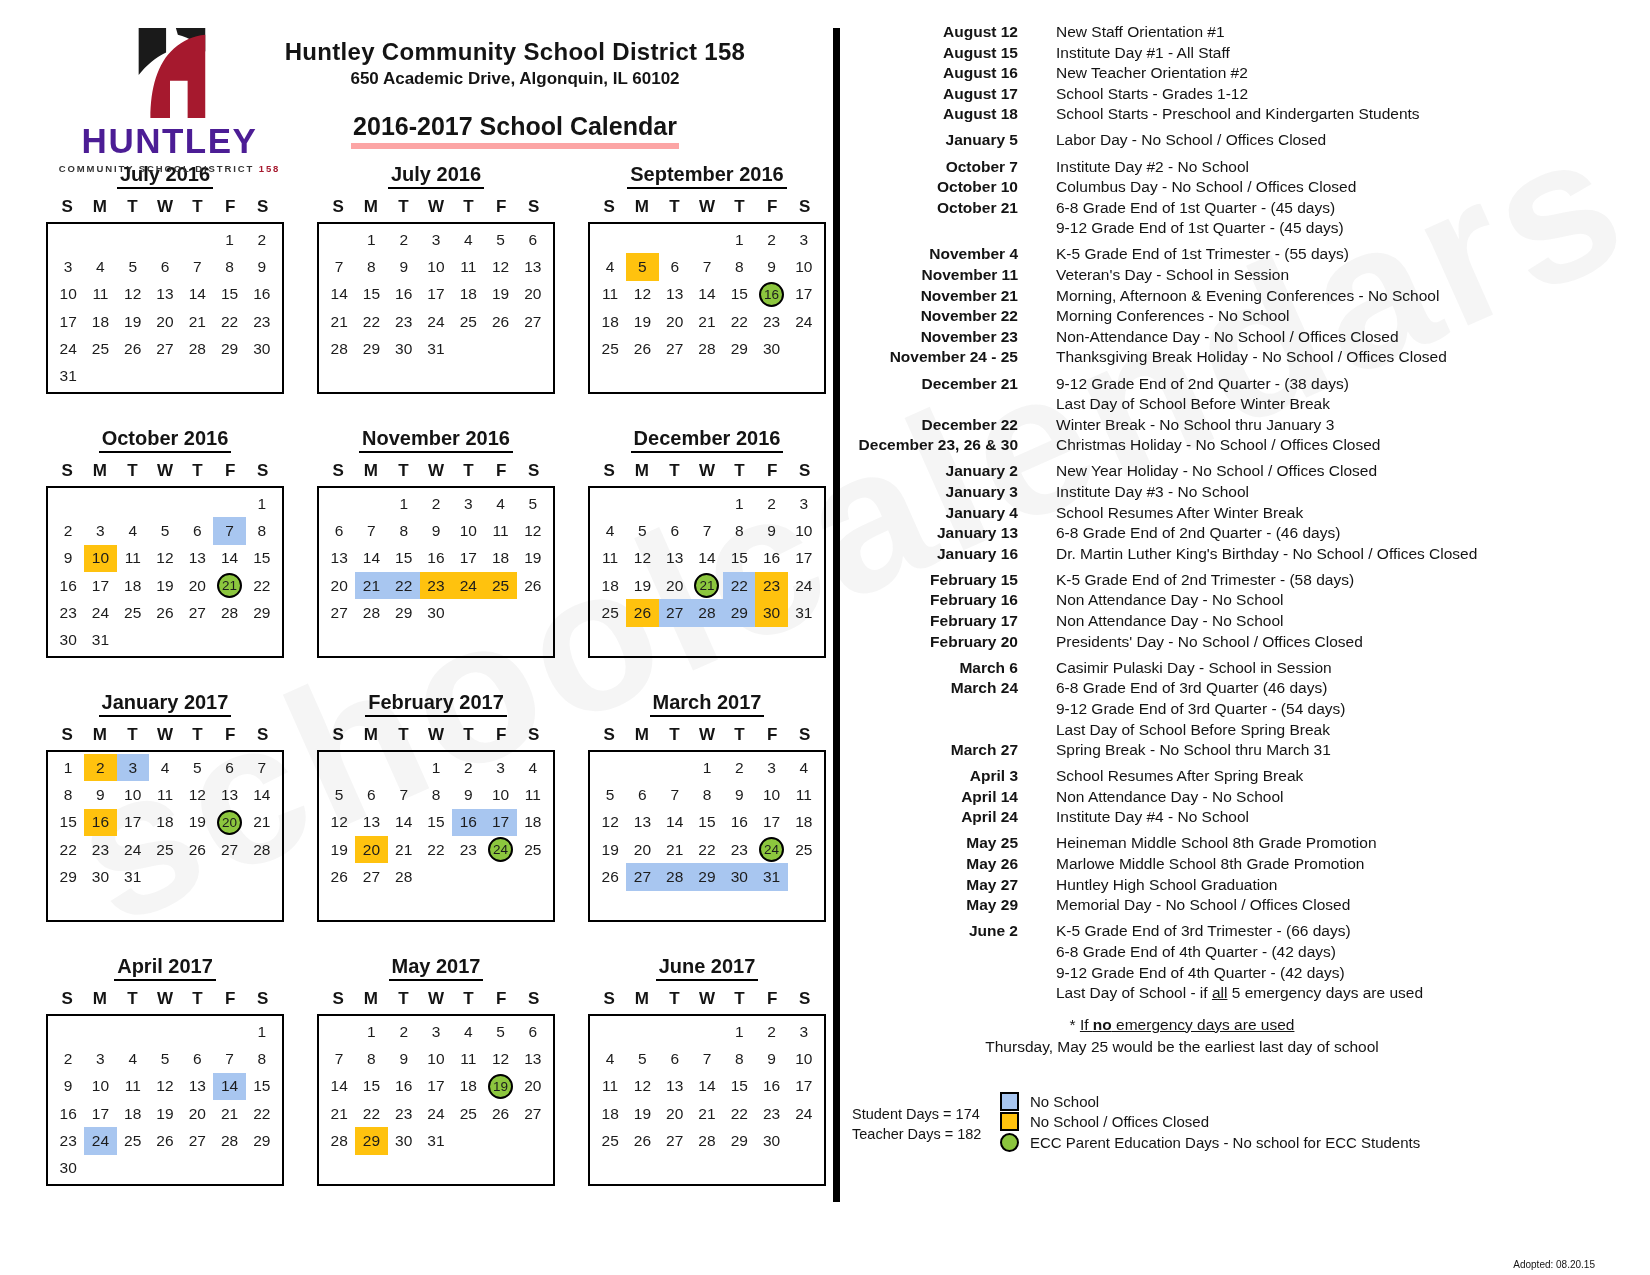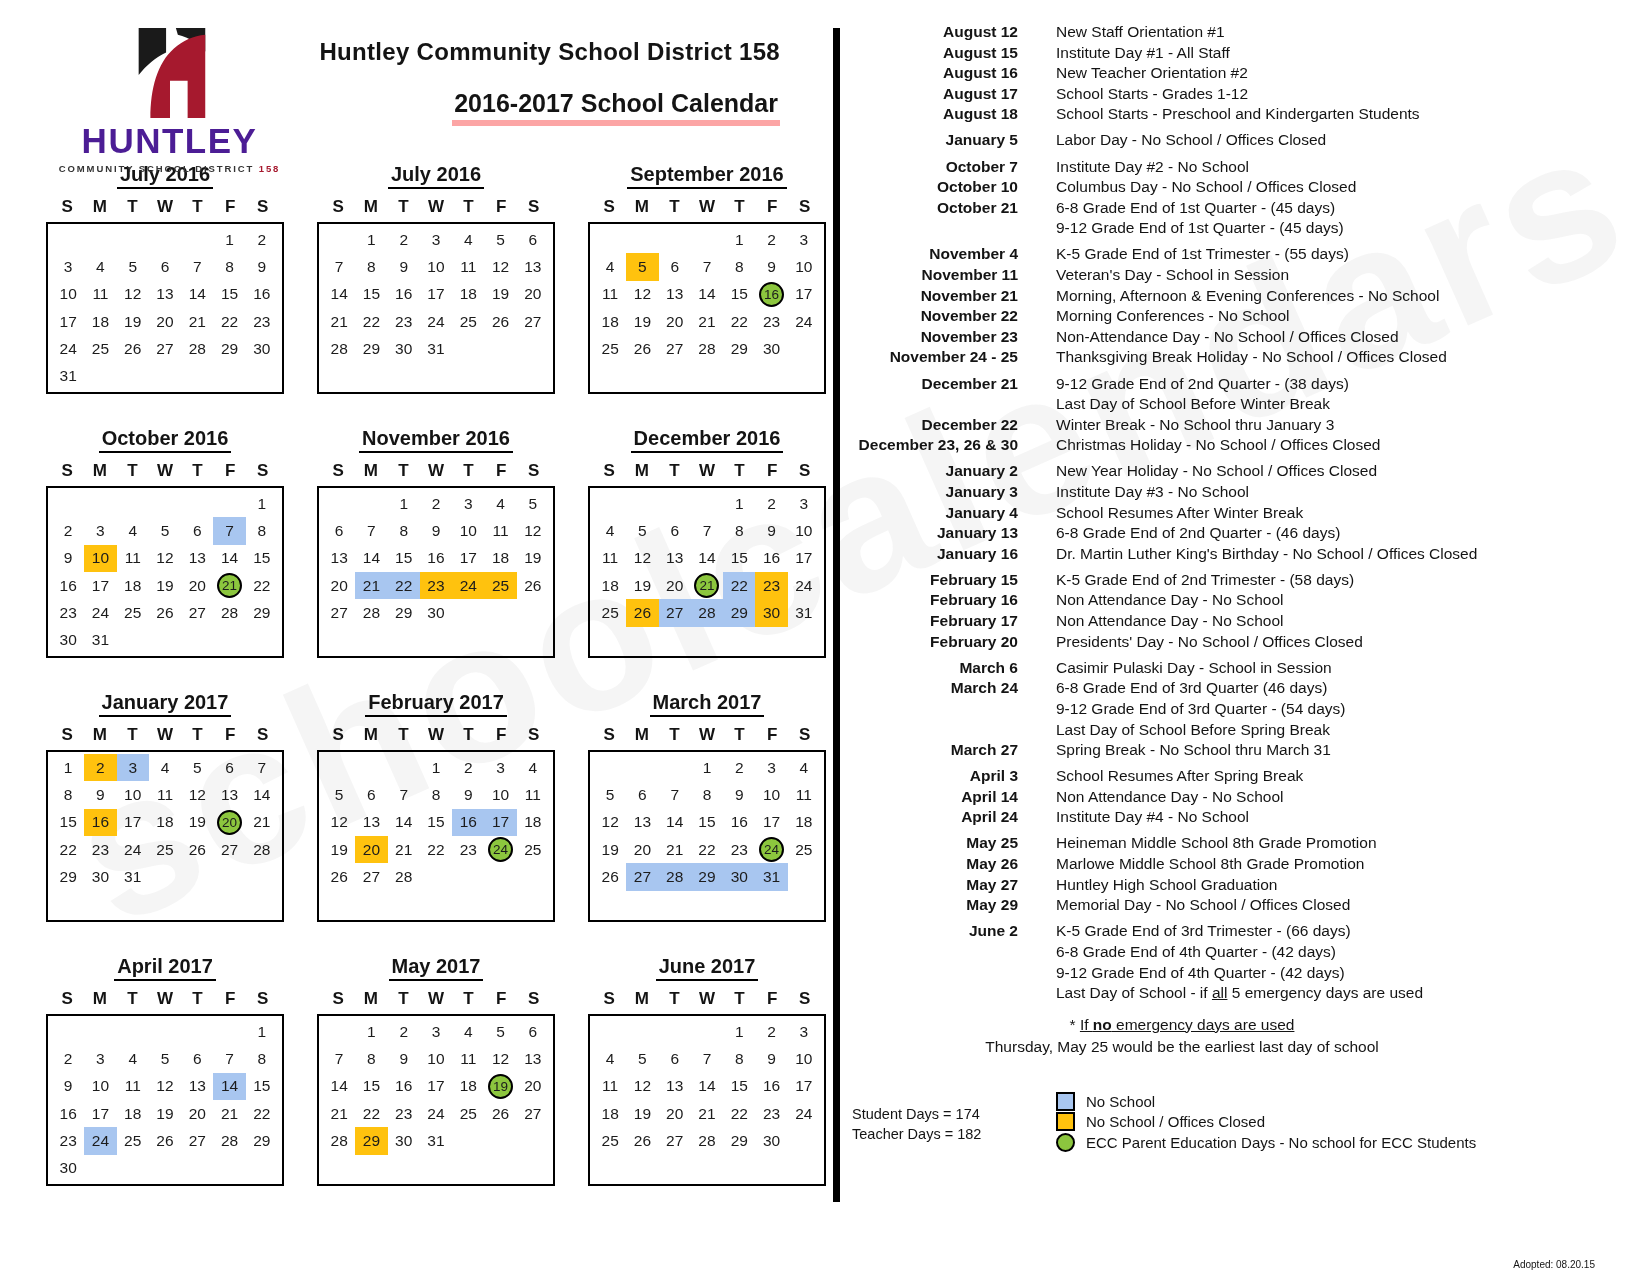--- a/index.html
+++ b/index.html
@@ -13,21 +13,21 @@
     color:rgba(60,60,60,0.05);white-space:nowrap;transform:rotate(-24deg);
     transform-origin:left top;pointer-events:none;letter-spacing:6px;z-index:0;
   }
   
   .logo{position:absolute;left:52px;top:26px;width:235px;text-align:center;z-index:2;}
   .logo svg{width:104px;height:94px;display:block;margin:0 auto;}
   .logo-name{font-size:35px;font-weight:bold;letter-spacing:1.5px;color:#4c1d95;line-height:1;margin-top:3px;}
   .logo-sub{font-size:9.5px;font-weight:bold;letter-spacing:1.9px;color:#333;margin-top:5px;}
   .logo-sub .red{color:#A6192E;}
   
-  .header{position:absolute;left:250px;top:38px;width:530px;text-align:right;z-index:2;}
+  .header{position:absolute;left:250px;top:38px;width:530px;text-align:center;z-index:2;}
   .header .district{font-size:24px;font-weight:bold;letter-spacing:.3px;}
   .header .address{font-size:17px;font-weight:bold;margin-top:3px;}
   .header .cal-title{display:inline-block;font-size:25px;font-weight:bold;margin-top:23px;
     border-bottom:6px solid #fca5a5;padding:0 2px 2px 2px;}
   
   .calendars{position:absolute;left:46px;top:163px;width:766px;display:grid;
     grid-template-columns:repeat(3,238px);column-gap:26px;row-gap:26px;z-index:1;gap:33px;}
   .month{width:238px;}
   .month-title-wrap{text-align:center;height:29px;}
   .month-title{display:inline-block;font-size:20px;font-weight:bold;
@@ -49,21 +49,21 @@
   .event-group{margin-bottom:5.5px;}
   .event-row{display:flex;line-height:20.6px;font-size:15.5px;}
   .event-date{width:166px;text-align:right;font-weight:bold;flex:none;white-space:nowrap;}
   .event-text{margin-left:38px;white-space:nowrap;text-align:right;}
   .u{text-decoration:underline;}
   .b{font-weight:bold;}
   .footnote{margin-top:10px;width:660px;text-align:center;}
   .footnote-line1{font-size:15.5px;line-height:22px;}
   .footnote-line2{font-size:15.5px;line-height:22px;}
   
-  .legend{position:absolute;left:1056px;top:1091px;z-index:1;}
+  .legend{position:absolute;left:1000px;top:1091px;z-index:1;}
   .legend-row{display:flex;align-items:center;height:20.5px;font-size:15px;}
   .legend-icon{display:inline-block;width:15px;height:15px;border:2px solid #000;
     margin-right:11px;box-sizing:content-box;flex:none;}
   .legend-icon.blue{background:#A8C6F0;}
   .legend-icon.orange{background:#FFC20E;}
   .legend-icon.green{background:#8CC63E;border-radius:50%;}
   .stats{position:absolute;left:852px;top:1104px;font-size:14.5px;line-height:20px;z-index:1;}
   .footer{position:absolute;right:55px;top:1216px;text-align:left;font-size:10px;line-height:15.5px;z-index:1;margin-top:41px;}
 </style>
 </head>
@@ -79,20 +79,21 @@
   </svg>
   <div class="logo-name">HUNTLEY</div>
   <div class="logo-sub">
     <span>COMMUNITY SCHOOL DISTRICT</span>
     <span class="red">158</span>
   </div>
 </div>
 
 <div class="header">
   <div class="district">Huntley Community School District 158</div>
+  <div class="address">650 Academic Drive, Algonquin, IL 60102</div>
   <div><span class="cal-title">2016-2017 School Calendar</span></div>
 </div>
 
 <div class="calendars">
     <div class="month">
       <div class="month-title-wrap"><span class="month-title">July 2016</span></div>
       <div class="dow-row">
         <span class="dow">S</span>
         <span class="dow">M</span>
         <span class="dow">T</span>

